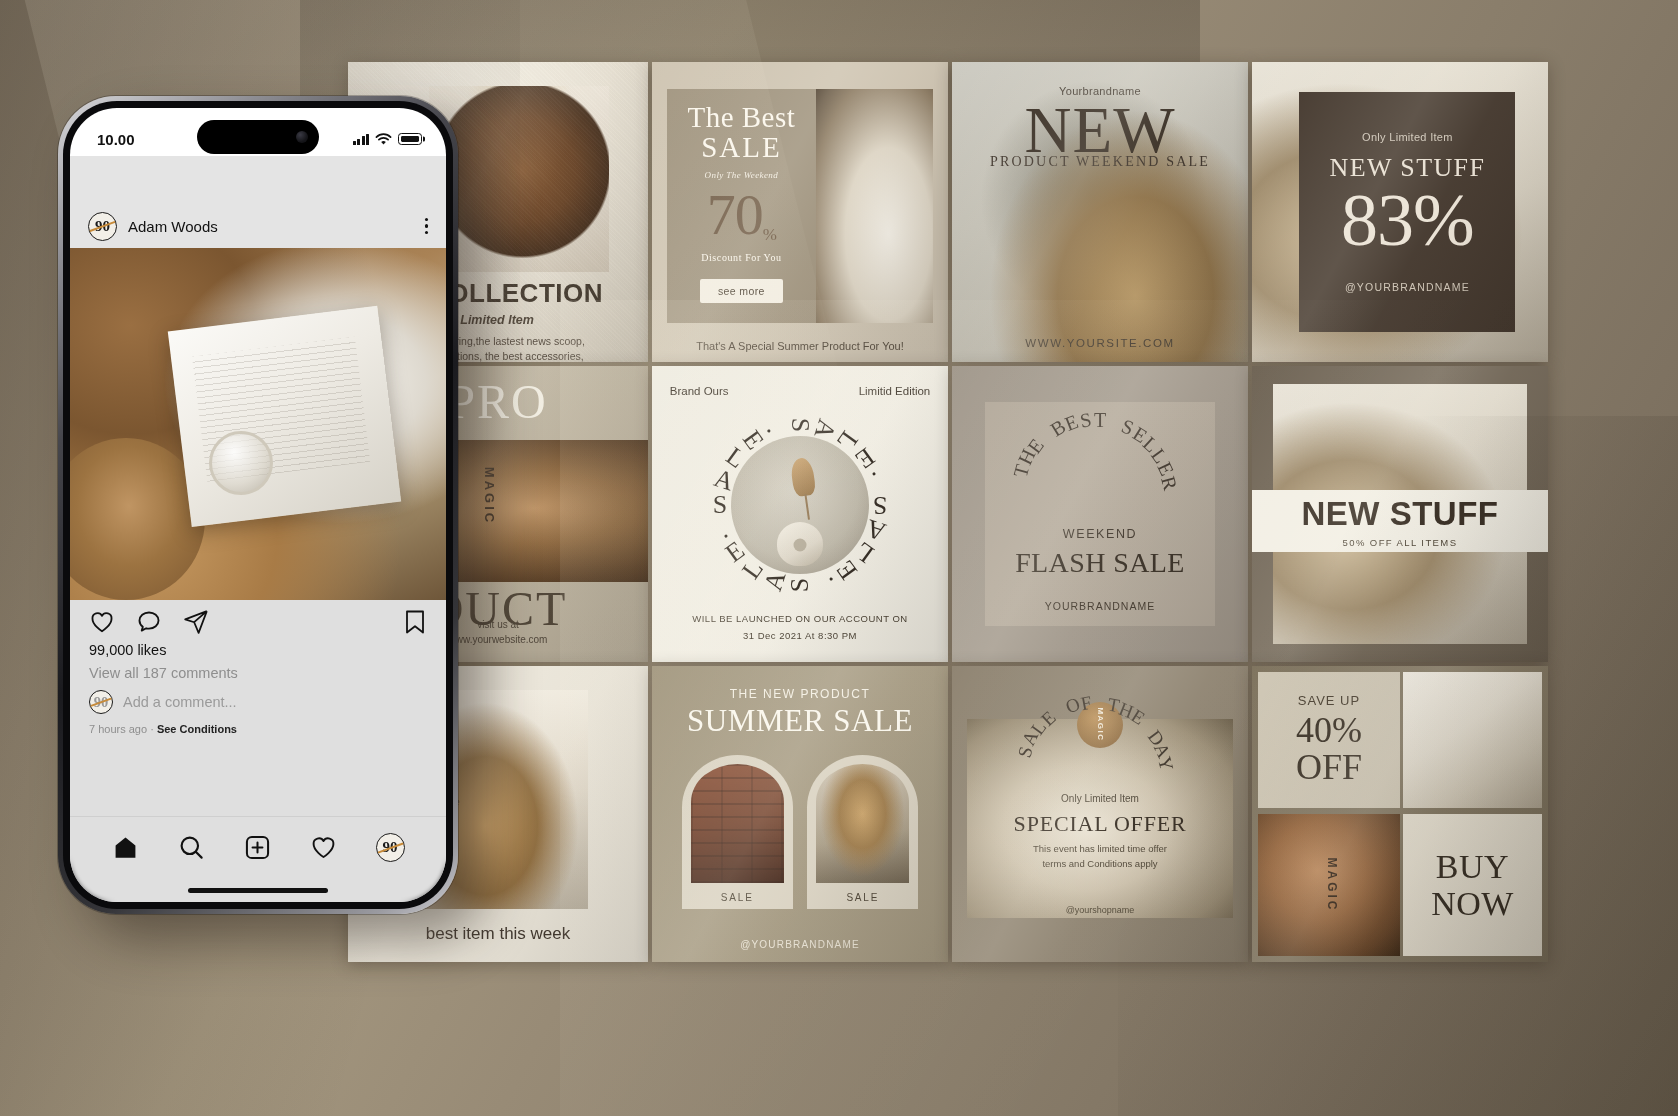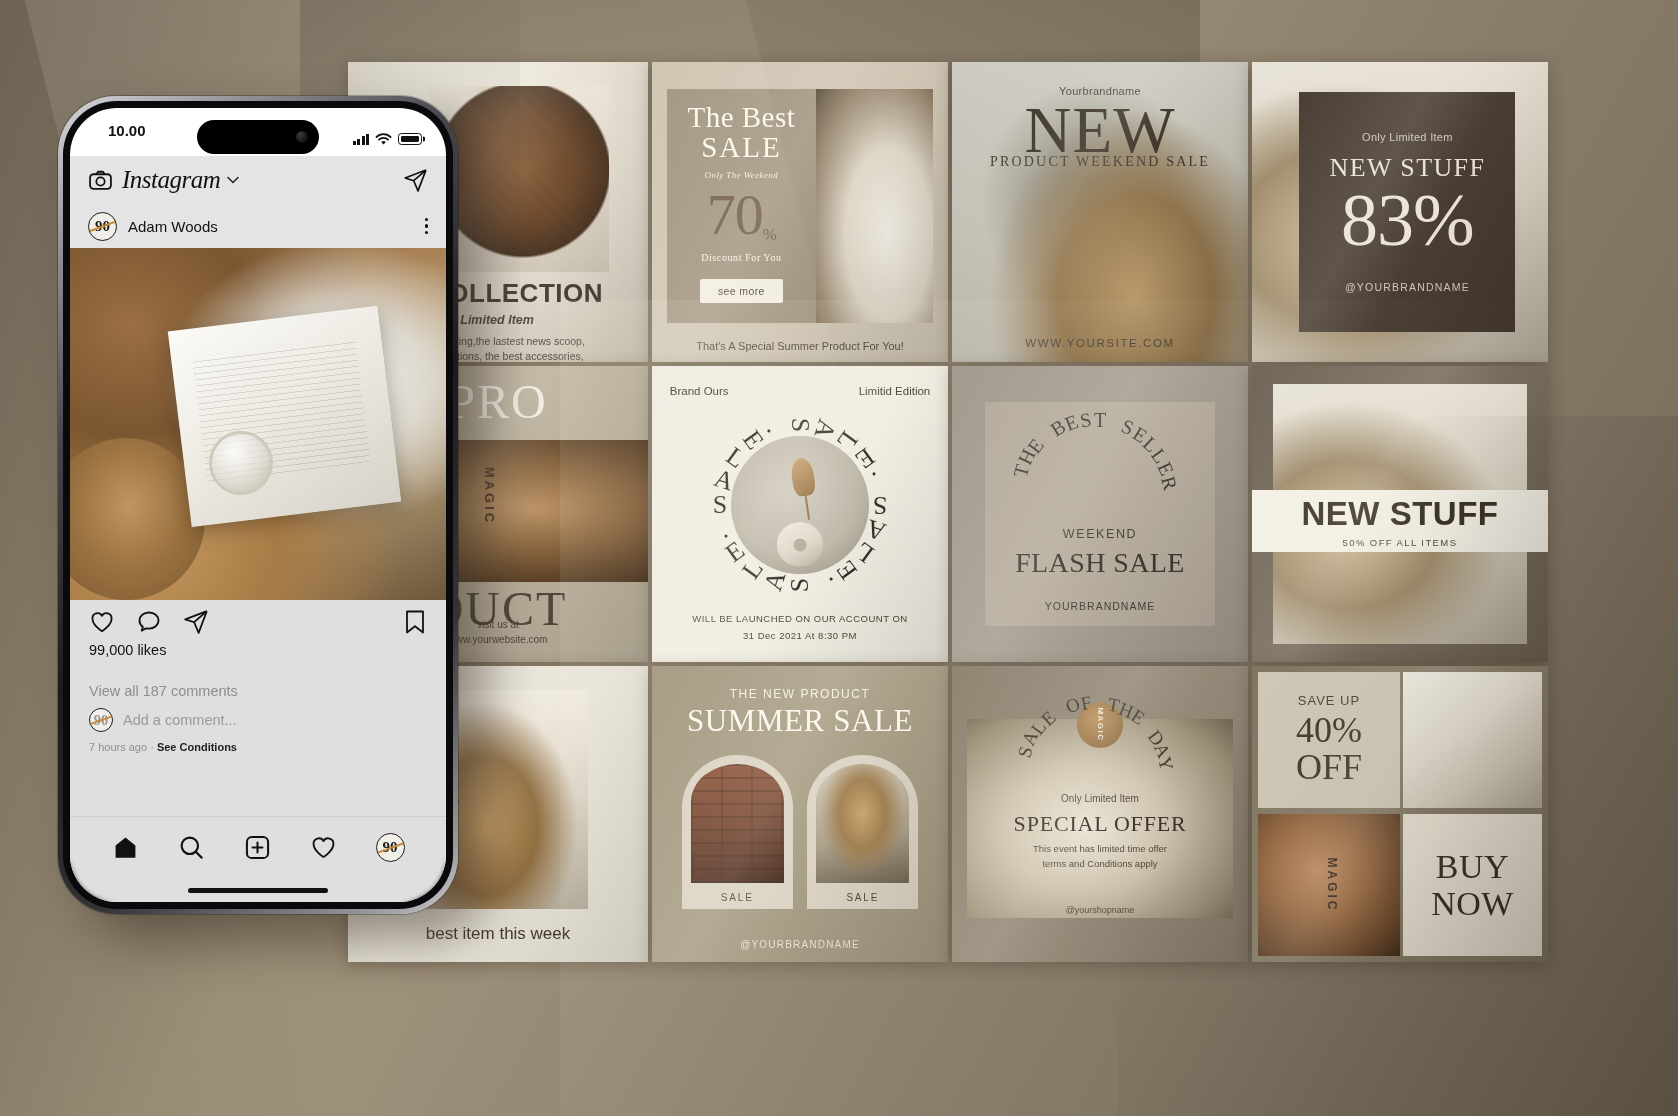--- a/index.html
+++ b/index.html
@@ -442,22 +442,22 @@
   .dyn-island {
     position: absolute; left: 50%; top: 12px; transform: translateX(-50%);
     width: 122px; height: 34px; border-radius: 18px; background: #000; z-index: 9;
   }
   .dyn-island .cam {
     position: absolute; right: 11px; top: 50%; transform: translateY(-50%);
     width: 12px; height: 12px; border-radius: 50%;
     background: radial-gradient(circle at 35% 32%, #3a3a44 0%, #16161a 60%, #0a0a0d 100%);
   }
   .statusbar {
-    position: absolute; left: 12px; right: 0; top: 0; height: 48px;
-    display: flex; justify-content: space-between;
+    position: absolute; left: 1px; right: 0; top: 0; height: 48px;
+    display: flex; align-items: center; justify-content: space-between;
     padding: 14px 24px 0 26px; z-index: 8;
     font-size: 15px; font-weight: 600; color: #111;
   }
   .sb-right { display: flex; align-items: center; gap: 6px; }
   .bars { display: flex; align-items: flex-end; gap: 1.5px; height: 11px; }
   .bars i { width: 3px; background: #111; border-radius: .5px; display: block; }
   .bars i:nth-child(1){height:4px}.bars i:nth-child(2){height:6px}
   .bars i:nth-child(3){height:8.5px}.bars i:nth-child(4){height:11px}
   .batt {
     width: 24px; height: 12px; border: 1.6px solid #111; border-radius: 3.4px;
@@ -538,21 +538,21 @@
     display: flex; align-items: center; padding: 0 19px; z-index: 7;
   }
   .ig-actions .gap { width: 21px; }
   .ig-actions .push { flex: 1; }
 
   .ig-meta { position: absolute; left: 0; right: 0; top: 534px; padding: 0 19px; z-index: 7; }
   .ig-likes { font-size: 14.5px; color: #111; font-weight: 400; }
   .ig-caption { font-size: 14.5px; color: #111; margin-top: 6px; line-height: 1.35; }
   .ig-caption b { font-weight: 700; }
   .ig-caption .more { color: #111; }
-  .ig-comments { font-size: 14.5px; color: #8e8e8e; margin-top: 25px; }
+  .ig-comments { font-size: 14.5px; color: #8e8e8e; margin-top: 7px; }
   .ig-addrow { display: flex; align-items: center; gap: 10px; margin-top: 9px; }
   .ig-addrow span { font-size: 14.5px; color: #9a9a9a; }
   .ig-time { font-size: 11px; color: #8e8e8e; margin-top: 9px; }
   .ig-time b { color: #222; font-weight: 600; }
 
   .ig-tabbar {
     position: absolute; left: 0; right: 0; bottom: 0; height: 86px;
     display: flex; align-items: center; justify-content: space-around;
     padding: 0 22px 24px 22px; z-index: 7;
     border-top: 1px solid rgba(0,0,0,.07);
@@ -838,35 +838,20 @@
               <path d="M8.5 11.6 6.2 9.1a3.3 3.3 0 0 1 4.6 0z" fill="#111"></path>
               <path d="M3.9 6.7a6.6 6.6 0 0 1 9.2 0" stroke="#111" stroke-width="1.7" fill="none" stroke-linecap="round"></path>
               <path d="M1.4 4.1a10.2 10.2 0 0 1 14.2 0" stroke="#111" stroke-width="1.7" fill="none" stroke-linecap="round"></path>
             </svg>
             <div class="batt">
                 <i></i>
               </div>
           </div>
         </div>
 
-        <div class="ig-topbar">
-          <svg width="25" height="25" viewBox="0 0 24 24">
-            <rect x="2" y="6" width="20" height="14" rx="3.2" stroke="#111" stroke-width="1.7" fill="none"></rect>
-            <circle cx="12" cy="13" r="4" stroke="#111" stroke-width="1.7" fill="none"></circle>
-            <path d="M8 6l1.6-2.4h4.8L16 6" stroke="#111" stroke-width="1.7" fill="none" stroke-linejoin="round"></path>
-          </svg>
-          <div class="ig-logo-script">Instagram</div>
-          <svg class="chev" width="12" height="8" viewBox="0 0 12 8">
-            <path d="M1 1.5 6 6.5 11 1.5" stroke="#222" stroke-width="1.5" fill="none" stroke-linecap="round"></path>
-          </svg>
-          <div class="spacer"></div>
-          <svg width="25" height="25" viewBox="0 0 24 24">
-            <path d="M22 2 2 9.6l8.3 2.6M22 2 14.4 22l-4.1-9.8M22 2 10.3 12.2" stroke="#111" stroke-width="1.6" fill="none" stroke-linejoin="round"></path>
-          </svg>
-        </div>
 
         <div class="ig-userrow">
           <div class="avatar">
             <span>90</span>
             <div class="slash"></div>
           </div>
           <div class="ig-username">Adam Woods</div>
           <div class="kebab">
               <b></b>
               <b></b>

